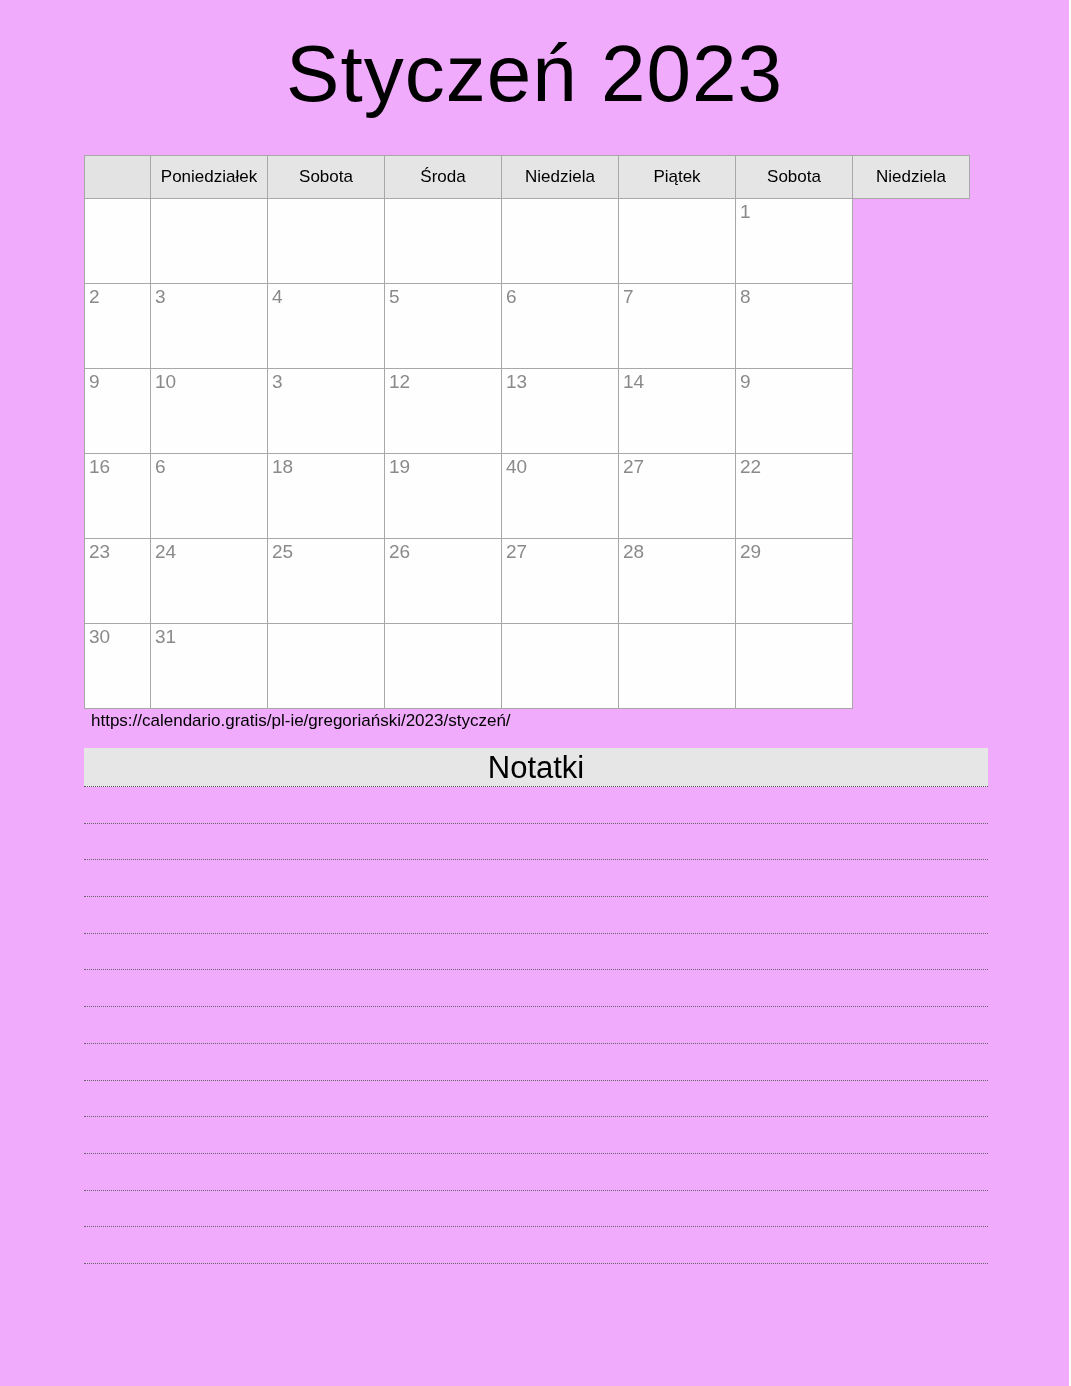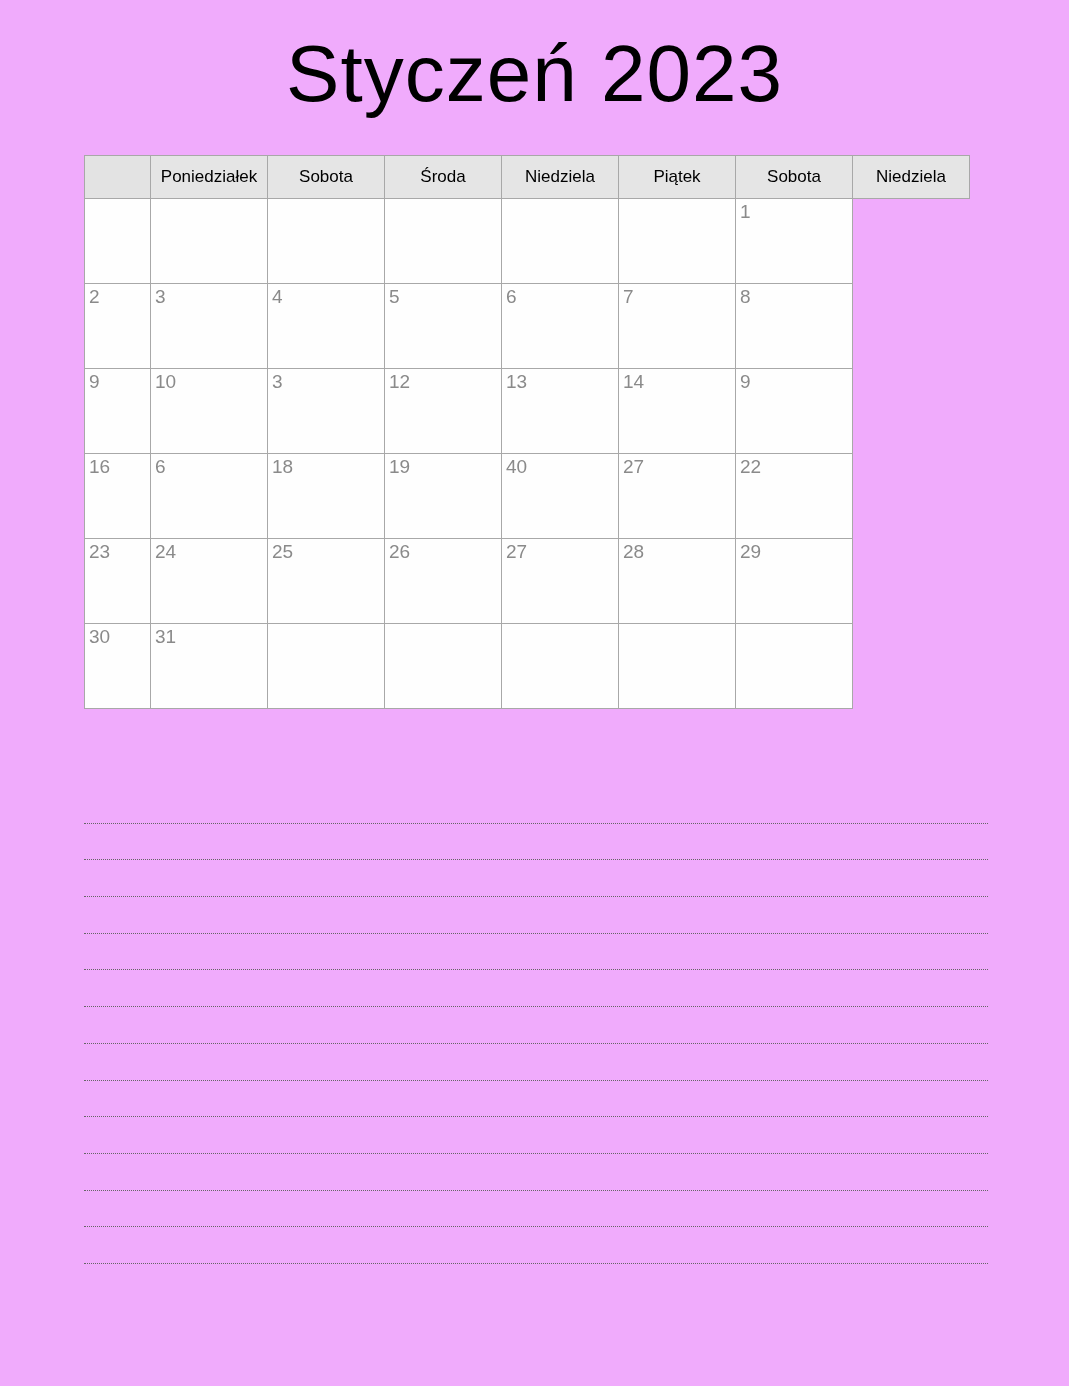--- a/index.html
+++ b/index.html
@@ -184,21 +184,25 @@
         <td class="day-cell">31</td>
         <td class="day-cell"></td>
         <td class="day-cell"></td>
         <td class="day-cell"></td>
         <td class="day-cell"></td>
         <td class="day-cell"></td>
       </tr>
     </tbody>
   </table>
 
-
+  <div class="source-url">https://calendario.gratis/pl-ie/gregoriański/2023/styczeń/</div>
+
+  <div class="notes-header">
+    <span class="notes-title">Notatki</span>
+  </div>
 
   <div class="notes-lines">
     <div class="notes-line"></div>
     <div class="notes-line"></div>
     <div class="notes-line"></div>
     <div class="notes-line"></div>
     <div class="notes-line"></div>
     <div class="notes-line"></div>
     <div class="notes-line"></div>
     <div class="notes-line"></div>

